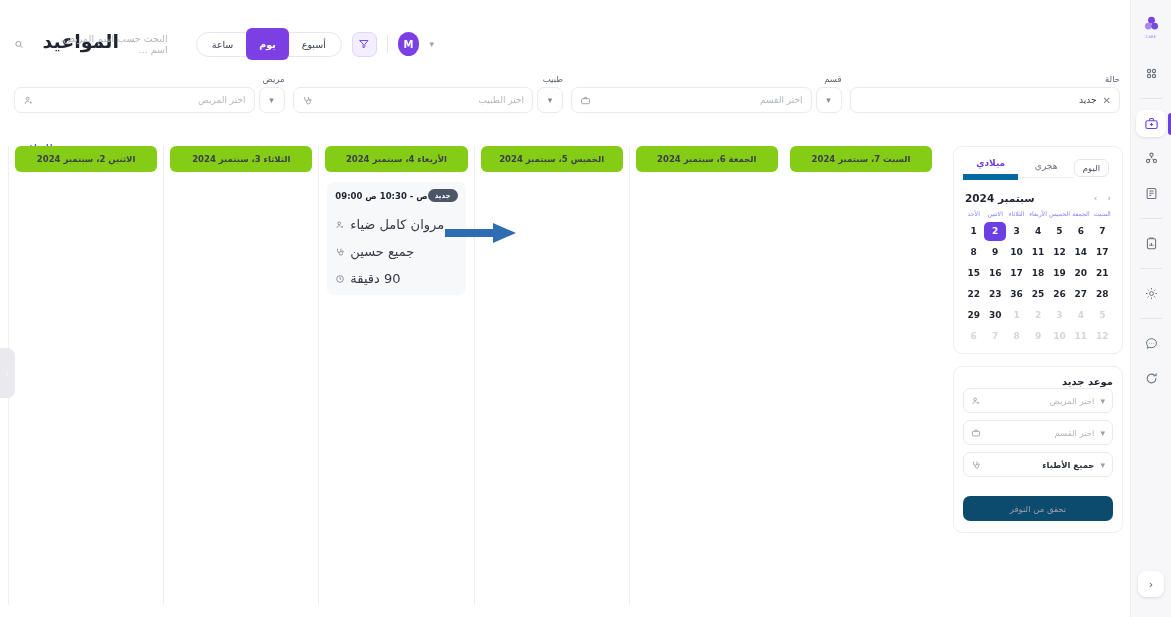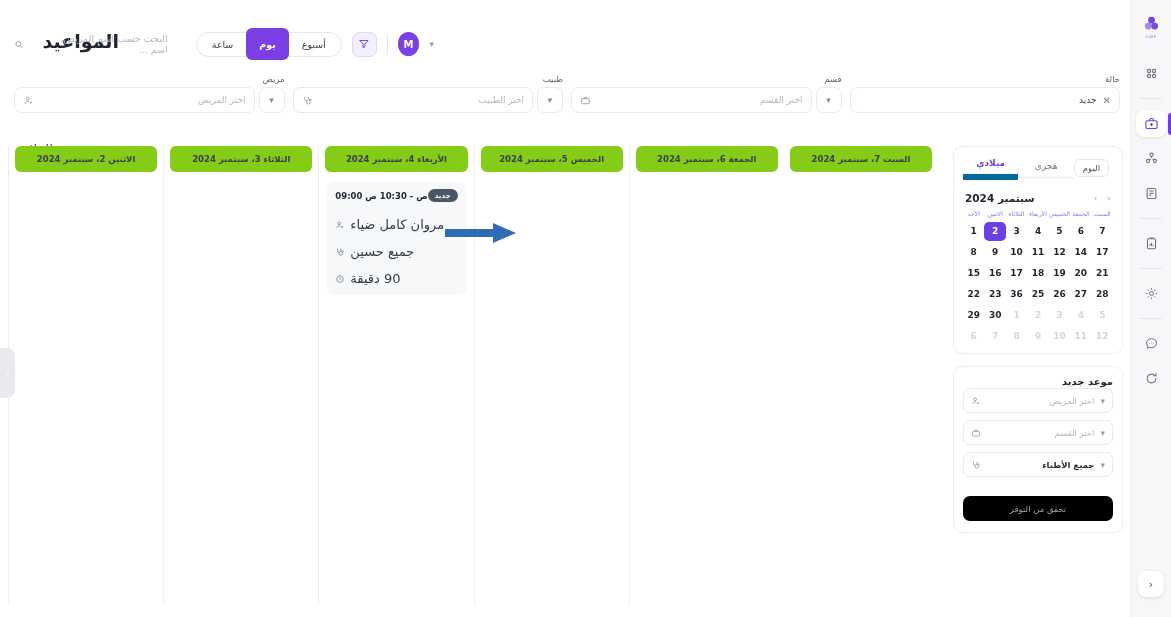--- a/index.html
+++ b/index.html
@@ -199,21 +199,21 @@
   .na-row {
     height: 25px; border: 1px solid #e9e9f0; border-radius: 7px; background: #fff;
     display: flex; flex-direction: row-reverse; align-items: center; padding: 0 7px; gap: 6px;
     margin-bottom: 7px;
   }
   .na-row svg { width: 10px; height: 10px; color: #868c96; flex: none; }
   .na-row .txt { flex: 1; font-size: 8.5px; color: #b4b8c0; text-align: right; }
   .na-row .txt.strong { color: #2c313a; font-weight: 600; }
   .na-row .car { color: #9aa0ab; font-size: 9px; }
   .na-btn {
-    height: 25px; border-radius: 7px; background: #000000; color: #9aa0ab;
+    height: 25px; border-radius: 7px; background: #0c4a6e; color: #9aa0ab;
     display: flex; align-items: center; justify-content: center; font-size: 8.5px;
     margin-top: 19px;
   }
 </style>
 </head>
 <body>
 
 <div class="rail">
   <div class="rail-logo">
     <svg viewBox="0 0 24 24" width="19" height="19" aria-hidden="true">

